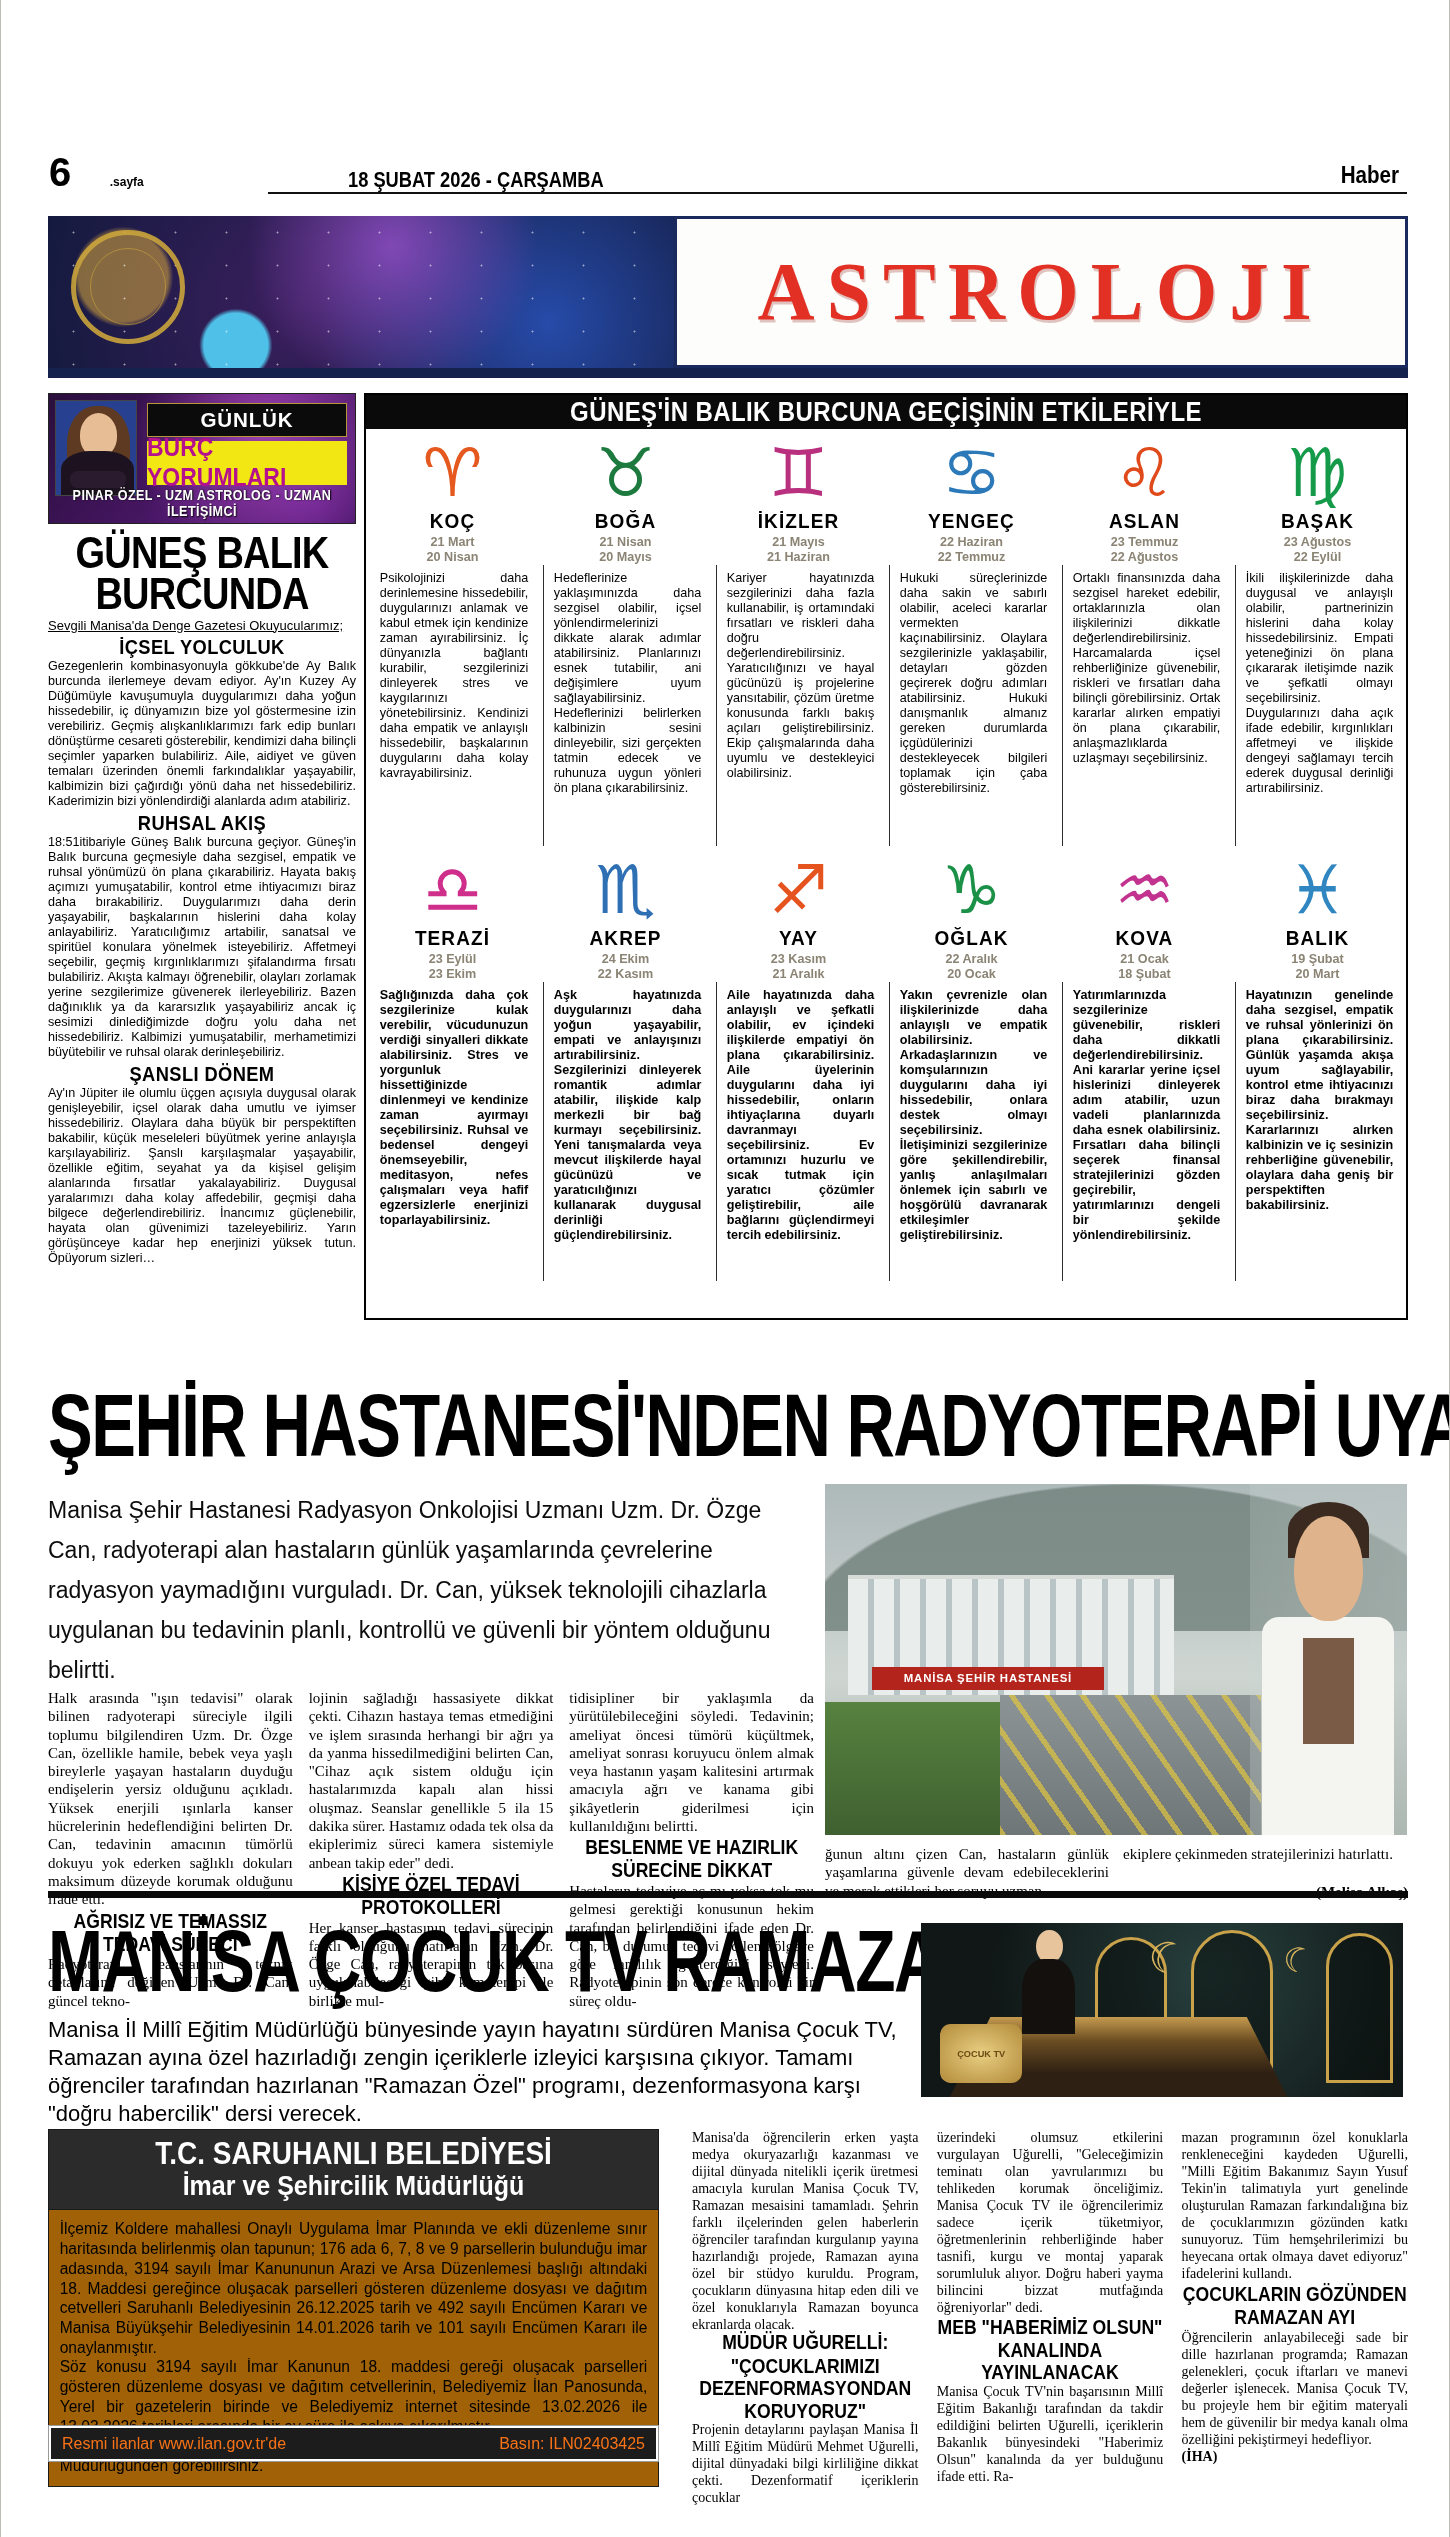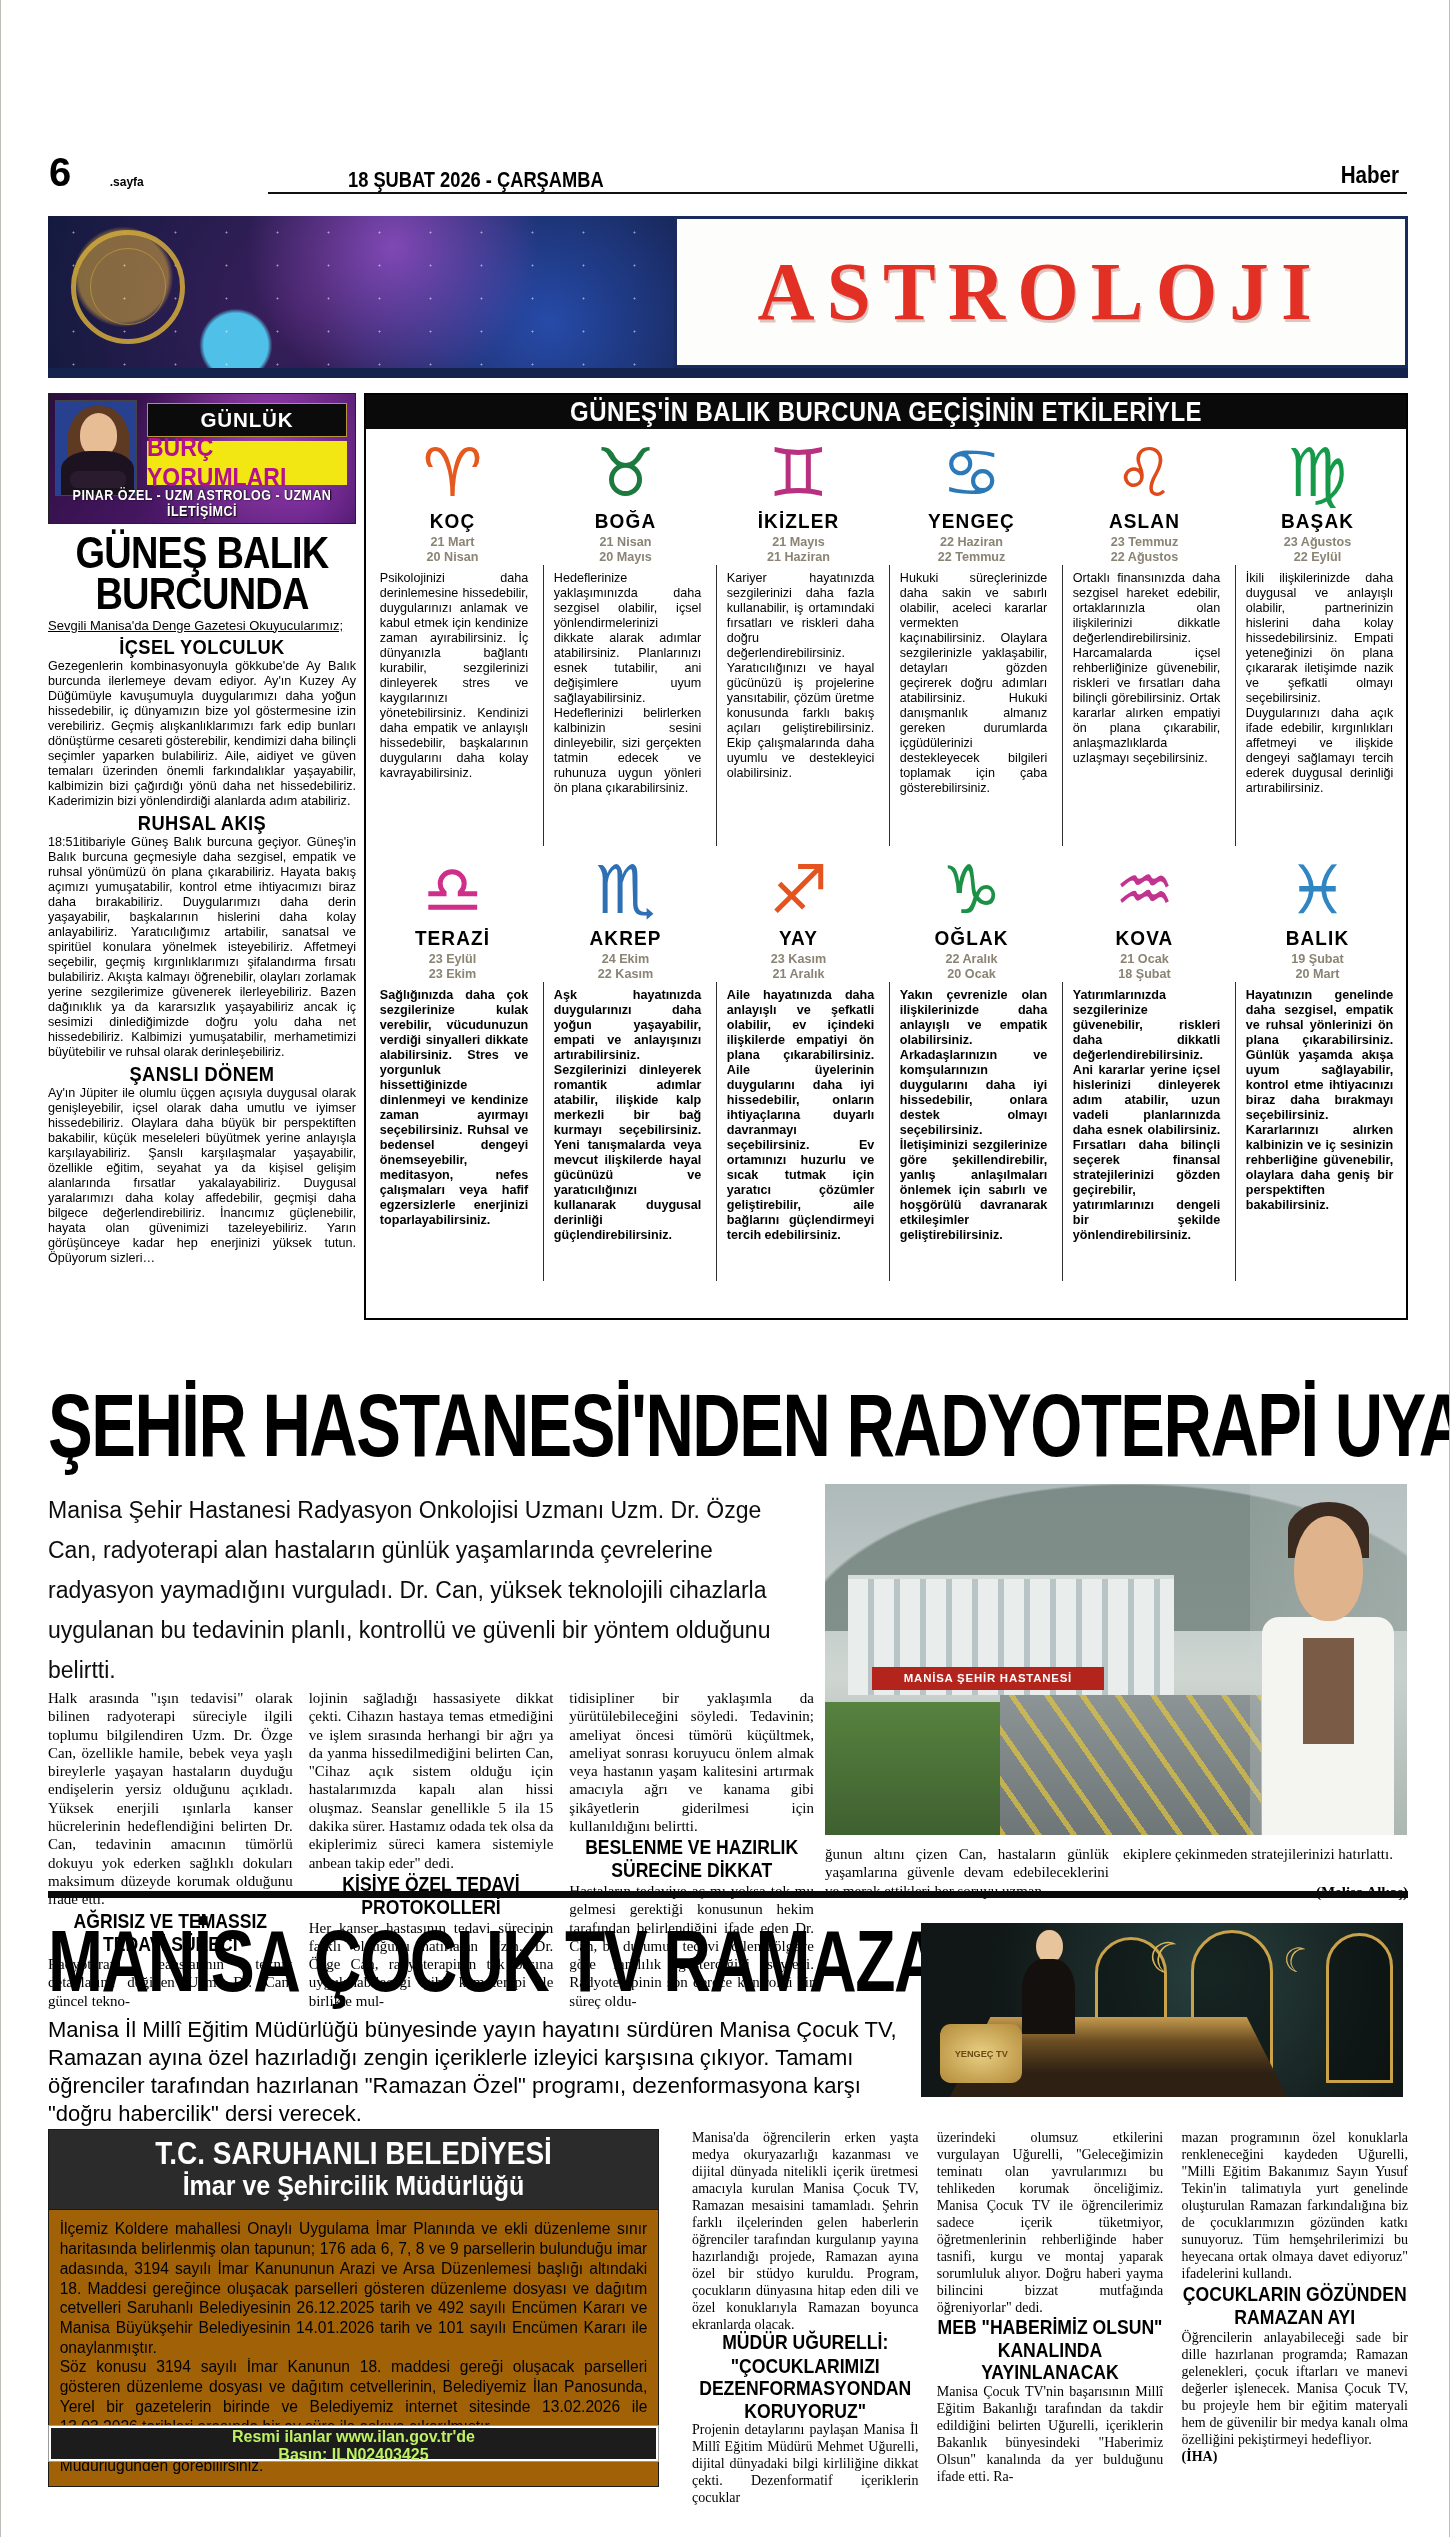--- a/index.html
+++ b/index.html
@@ -144,22 +144,22 @@
   
   #notice { top:2129px; left:47px; width:611px; border:1.5px solid #1a1a1a; background:#a16207; }
   #notice-head { background:#2b2b2b; color:#fff; text-align:center; padding:7.6px 3.1px 9.2px 3.1px; }
   #notice-head .l1 { font-weight:bold; font-size:28px; transform:scaleY(1.1); }
   #notice-head .l2 { font-weight:bold; font-size:25px; transform:scaleY(1.1); margin-top:1.5px; }
   #notice-body { border-top:1.5px solid #1a1a1a; padding:9.2px 10.7px 10.7px 10.7px; }
   #notice-body p { font-size:15.6px; line-height:19.7px; text-align:justify; }
 
   
   #foot-wrap { top:2425px; left:47px; width:611px; border:0.8px solid #9a9a9a; padding:2.3px; background:#fff; }
-  #foot-bar { background:#1c1c1c; color:#bef264; height:30.5px; display:flex; align-items:center;
-      justify-content:space-between; padding:0 10.7px; font-weight:bold; font-size:16px;flex-direction:column; }
+  #foot-bar { background:#1c1c1c; color:#f97316; height:30.5px; display:flex; align-items:center;
+      justify-content:space-between; padding:0 10.7px; font-weight:normal; font-size:16px; }
 </style>
 </head>
 <body>
 
 <div id="page">
 
   <div class="abs" id="pg-num">
     <span class="big">6</span><span class="small">.sayfa</span>
   </div>
   <div class="abs" id="pg-date">18 ŞUBAT 2026 - ÇARŞAMBA</div>
@@ -367,21 +367,21 @@
     <div class="arch a1"></div>
     <div class="arch a2"></div>
     <div class="arch a3"></div>
     <div class="moon m1">☾</div>
     <div class="moon m2">☾</div>
     <div class="desk"></div>
     <div class="host">
       <div class="hd"></div>
       <div class="bd"></div>
     </div>
-    <div class="logo">YENGEÇ TV</div>
+    <div class="logo">ÇOCUK TV</div>
   </div>
 
   <div class="abs" id="tv-cols">
     <div class="ncol">
       <span>Manisa'da öğrencilerin erken yaşta medya okuryazarlığı kazanması ve dijital dünyada nitelikli içerik üretmesi amacıyla kurulan Manisa Çocuk TV, Ramazan mesaisini tamamladı. Şehrin farklı ilçelerinden gelen haberlerin öğrenciler tarafından kurgulanıp yayına hazırlandığı projede, Ramazan ayına özel bir stüdyo kuruldu. Program, çocukların dünyasına hitap eden dili ve özel konuklarıyla Ramazan boyunca ekranlarda olacak.</span>
       <h4>MÜDÜR UĞURELLİ: "ÇOCUKLARIMIZI DEZENFORMASYONDAN KORUYORUZ"</h4>
       <span>Projenin detaylarını paylaşan Manisa İl Millî Eğitim Müdürü Mehmet Uğurelli, dijital dünyadaki bilgi kirliliğine dikkat çekti. Dezenformatif içeriklerin çocuklar</span>
     </div>
     <div class="ncol">
       <span>üzerindeki olumsuz etkilerini vurgulayan Uğurelli, "Geleceğimizin teminatı olan yavrularımızı bu tehlikeden korumak önceliğimiz. Manisa Çocuk TV ile öğrencilerimiz sadece içerik tüketmiyor, öğretmenlerinin rehberliğinde haber tasnifi, kurgu ve montaj yaparak sorumluluk alıyor. Doğru haberi yayma bilincini bizzat mutfağında öğreniyorlar" dedi.</span>

